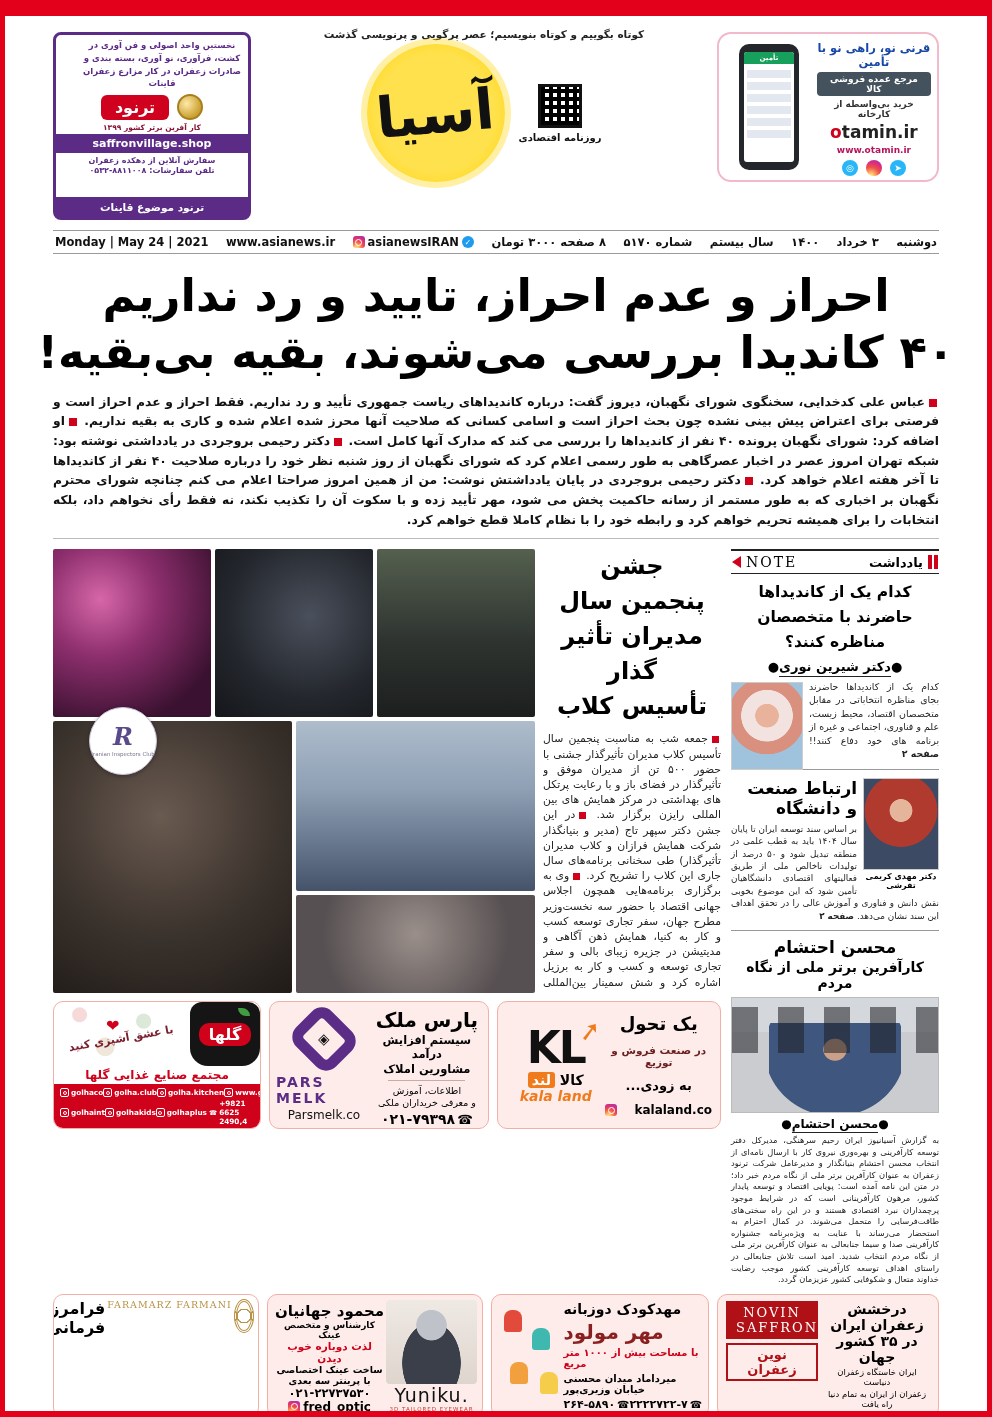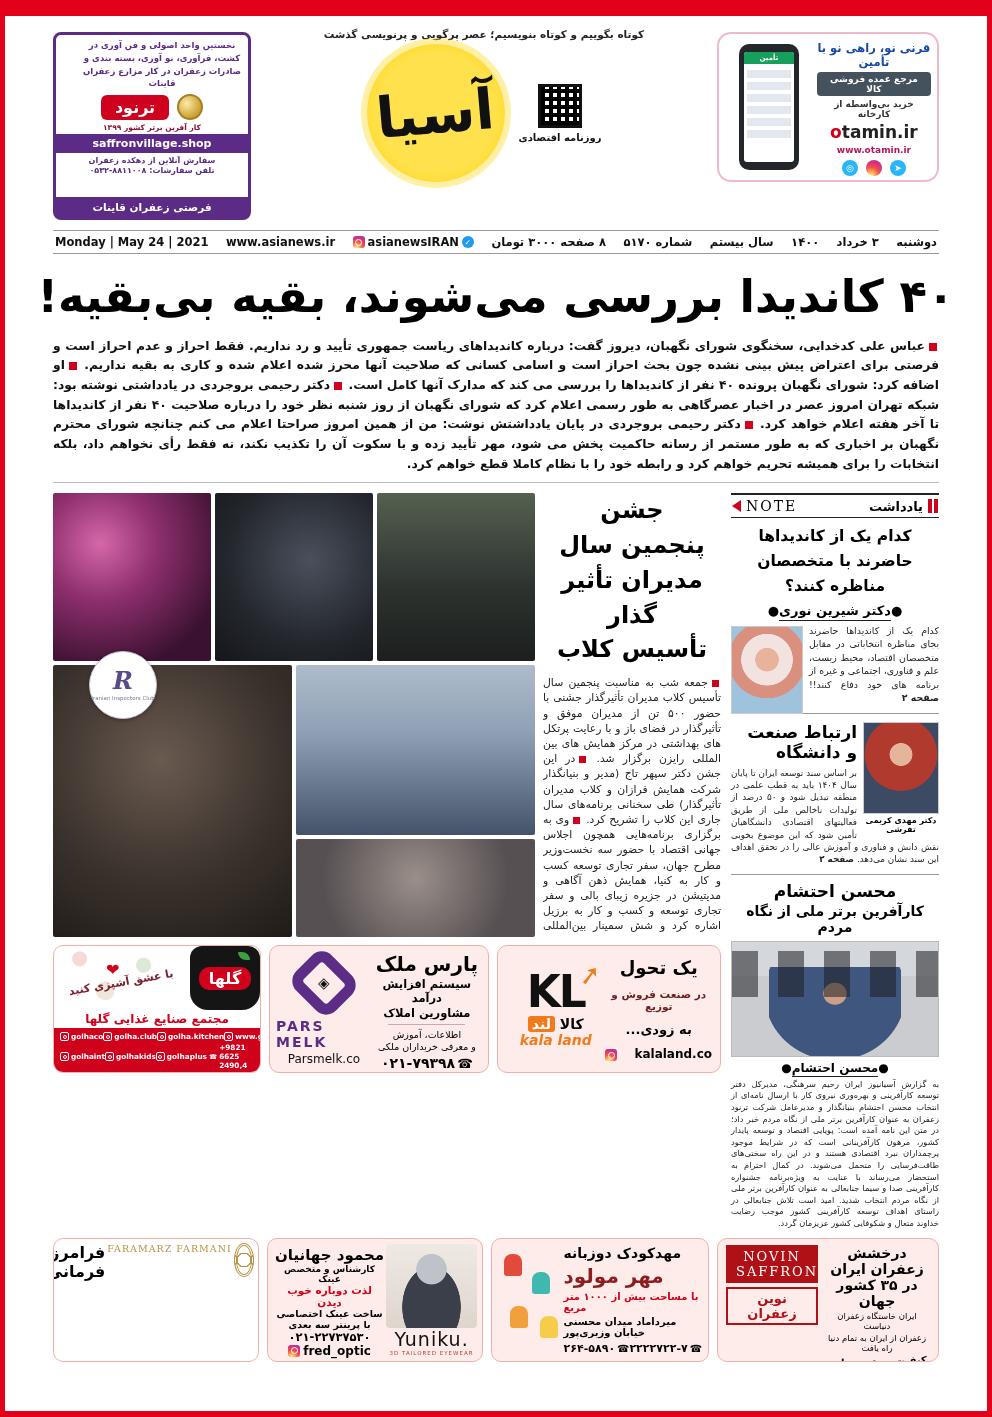--- a/index.html
+++ b/index.html
@@ -187,21 +187,21 @@
   .pm-diamond .pin { transform:rotate(-45deg); font-size:15px; color:#111; }
   .pm-en { color:#5b2d86; font-size:14px; letter-spacing:2px; font-weight:bold; }
   .pm-co { font-size:12px; color:#111; }
 
   
   .kalaland { display:flex; padding:6px 8px; }
   .kl-txt { flex:1; text-align:center; display:flex; flex-direction:column; justify-content:space-around; }
   .kl-t { font-size:18px; font-weight:bold; }
   .kl-l1 { font-size:10.5px; font-weight:bold; color:#6b1f1f; }
   .kl-l2 { font-size:13px; font-weight:bold; }
-  .kl-h { font-size:12px; font-weight:bold; display:flex; align-items:flex-end; justify-content:center; gap:17px; }
+  .kl-h { font-size:12px; font-weight:bold; display:flex; align-items:center; justify-content:center; gap:17px; }
   .kl-logo { flex:1.1; display:flex; flex-direction:column; align-items:center; justify-content:center; }
   .kl-mark { font-size:44px; font-weight:bold; color:#111; line-height:1; position:relative; letter-spacing:-2px;}
   .kl-arrow { position:absolute; top:-8px; right:-14px; color:#f07b1d; font-size:26px; transform:rotate(-8deg); }
   .kl-fa { font-size:14px; font-weight:bold; margin-top:2px; }
   .kl-fa .chip { background:#f07b1d; color:#fff; border-radius:3px; padding:0 4px; }
   .kl-en { color:#f07b1d; font-size:14px; font-weight:bold; font-style:italic; }
 
   
   .faramarz { background:#fff; display:flex; }
   .ff-photo { flex:.85; background:
@@ -309,41 +309,42 @@
     <div class="tarnod">
       <div class="top">نخستین واحد اصولی و فن آوری در کشت، فرآوری، نو آوری، بسته بندی و صادرات زعفران در کار مزارع زعفران قاینات</div>
       <div class="midrow">
         <span class="medal"></span>
         <span class="tarnod-brand">ترنود</span>
       </div>
       <div class="award">کار آفرین برتر کشور ۱۳۹۹</div>
       <div class="siteband ltr">saffronvillage.shop</div>
       <div class="order">سفارش آنلاین از دهکده زعفران</div>
       <div class="phone">تلفن سفارشات: ۸۸۱۱۰۰۸-۰۵۳۲</div>
-      <div class="bottomband">فرصتی زعفران قاینات</div>
+      <div class="bottomband">ترنود موضوع قاینات</div>
     </div>
   </div>
 
   <div class="datebar">
     <span class="item">دوشنبه</span>
     <span class="item">۳ خرداد</span>
     <span class="item">۱۴۰۰</span>
     <span class="item">سال بیستم</span>
     <span class="item">شماره ۵۱۷۰</span>
     <span class="item">۸ صفحه ۳۰۰۰ تومان</span>
     <span class="item igchip ltr">
       <span class="ig-ic"></span>
       <span>asianewsIRAN</span>
       <span class="chk">✓</span>
     </span>
     <span class="item ltr">www.asianews.ir</span>
     <span class="item ltr">Monday | May 24 | 2021</span>
   </div>
 
   <div class="headline">
+    <div class="l1">احراز و عدم احراز، تایید و رد نداریم</div>
     <div class="l2">۴۰ کاندیدا بررسی می‌شوند، بقیه بی‌بقیه!</div>
   </div>
 
   <div class="lead">
     <span class="sq"></span><span>عباس علی کدخدایی، سخنگوی شورای نگهبان، دیروز گفت: درباره کاندیداهای ریاست جمهوری تأیید و رد نداریم. فقط احراز و عدم احراز است و فرصتی برای اعتراض پیش بینی نشده چون بحث احراز است و اسامی کسانی که صلاحیت آنها محرز شده اعلام شده و کاری به بقیه نداریم.</span>
     <span class="sq"></span><span>او اضافه کرد: شورای نگهبان پرونده ۴۰ نفر از کاندیداها را بررسی می کند که مدارک آنها کامل است.</span>
     <span class="sq"></span><span>دکتر رحیمی بروجردی در یادداشتی نوشته بود: شبکه تهران امروز عصر در اخبار عصرگاهی به طور رسمی اعلام کرد که شورای نگهبان از روز شنبه نظر خود را درباره صلاحیت ۴۰ نفر از کاندیداها تا آخر هفته اعلام خواهد کرد.</span>
     <span class="sq"></span><span>دکتر رحیمی بروجردی در پایان یادداشتش نوشت: من از همین امروز صراحتا اعلام می کنم چنانچه شورای محترم نگهبان بر اخباری که به طور مستمر از رسانه حاکمیت پخش می شود، مهر تأیید زده و با سکوت آن را تکذیب نکند، نه فقط رأی نخواهم داد، بلکه انتخابات را برای همیشه تحریم خواهم کرد و رابطه خود را با نظام کاملا قطع خواهم کرد.</span>
   </div>
 

